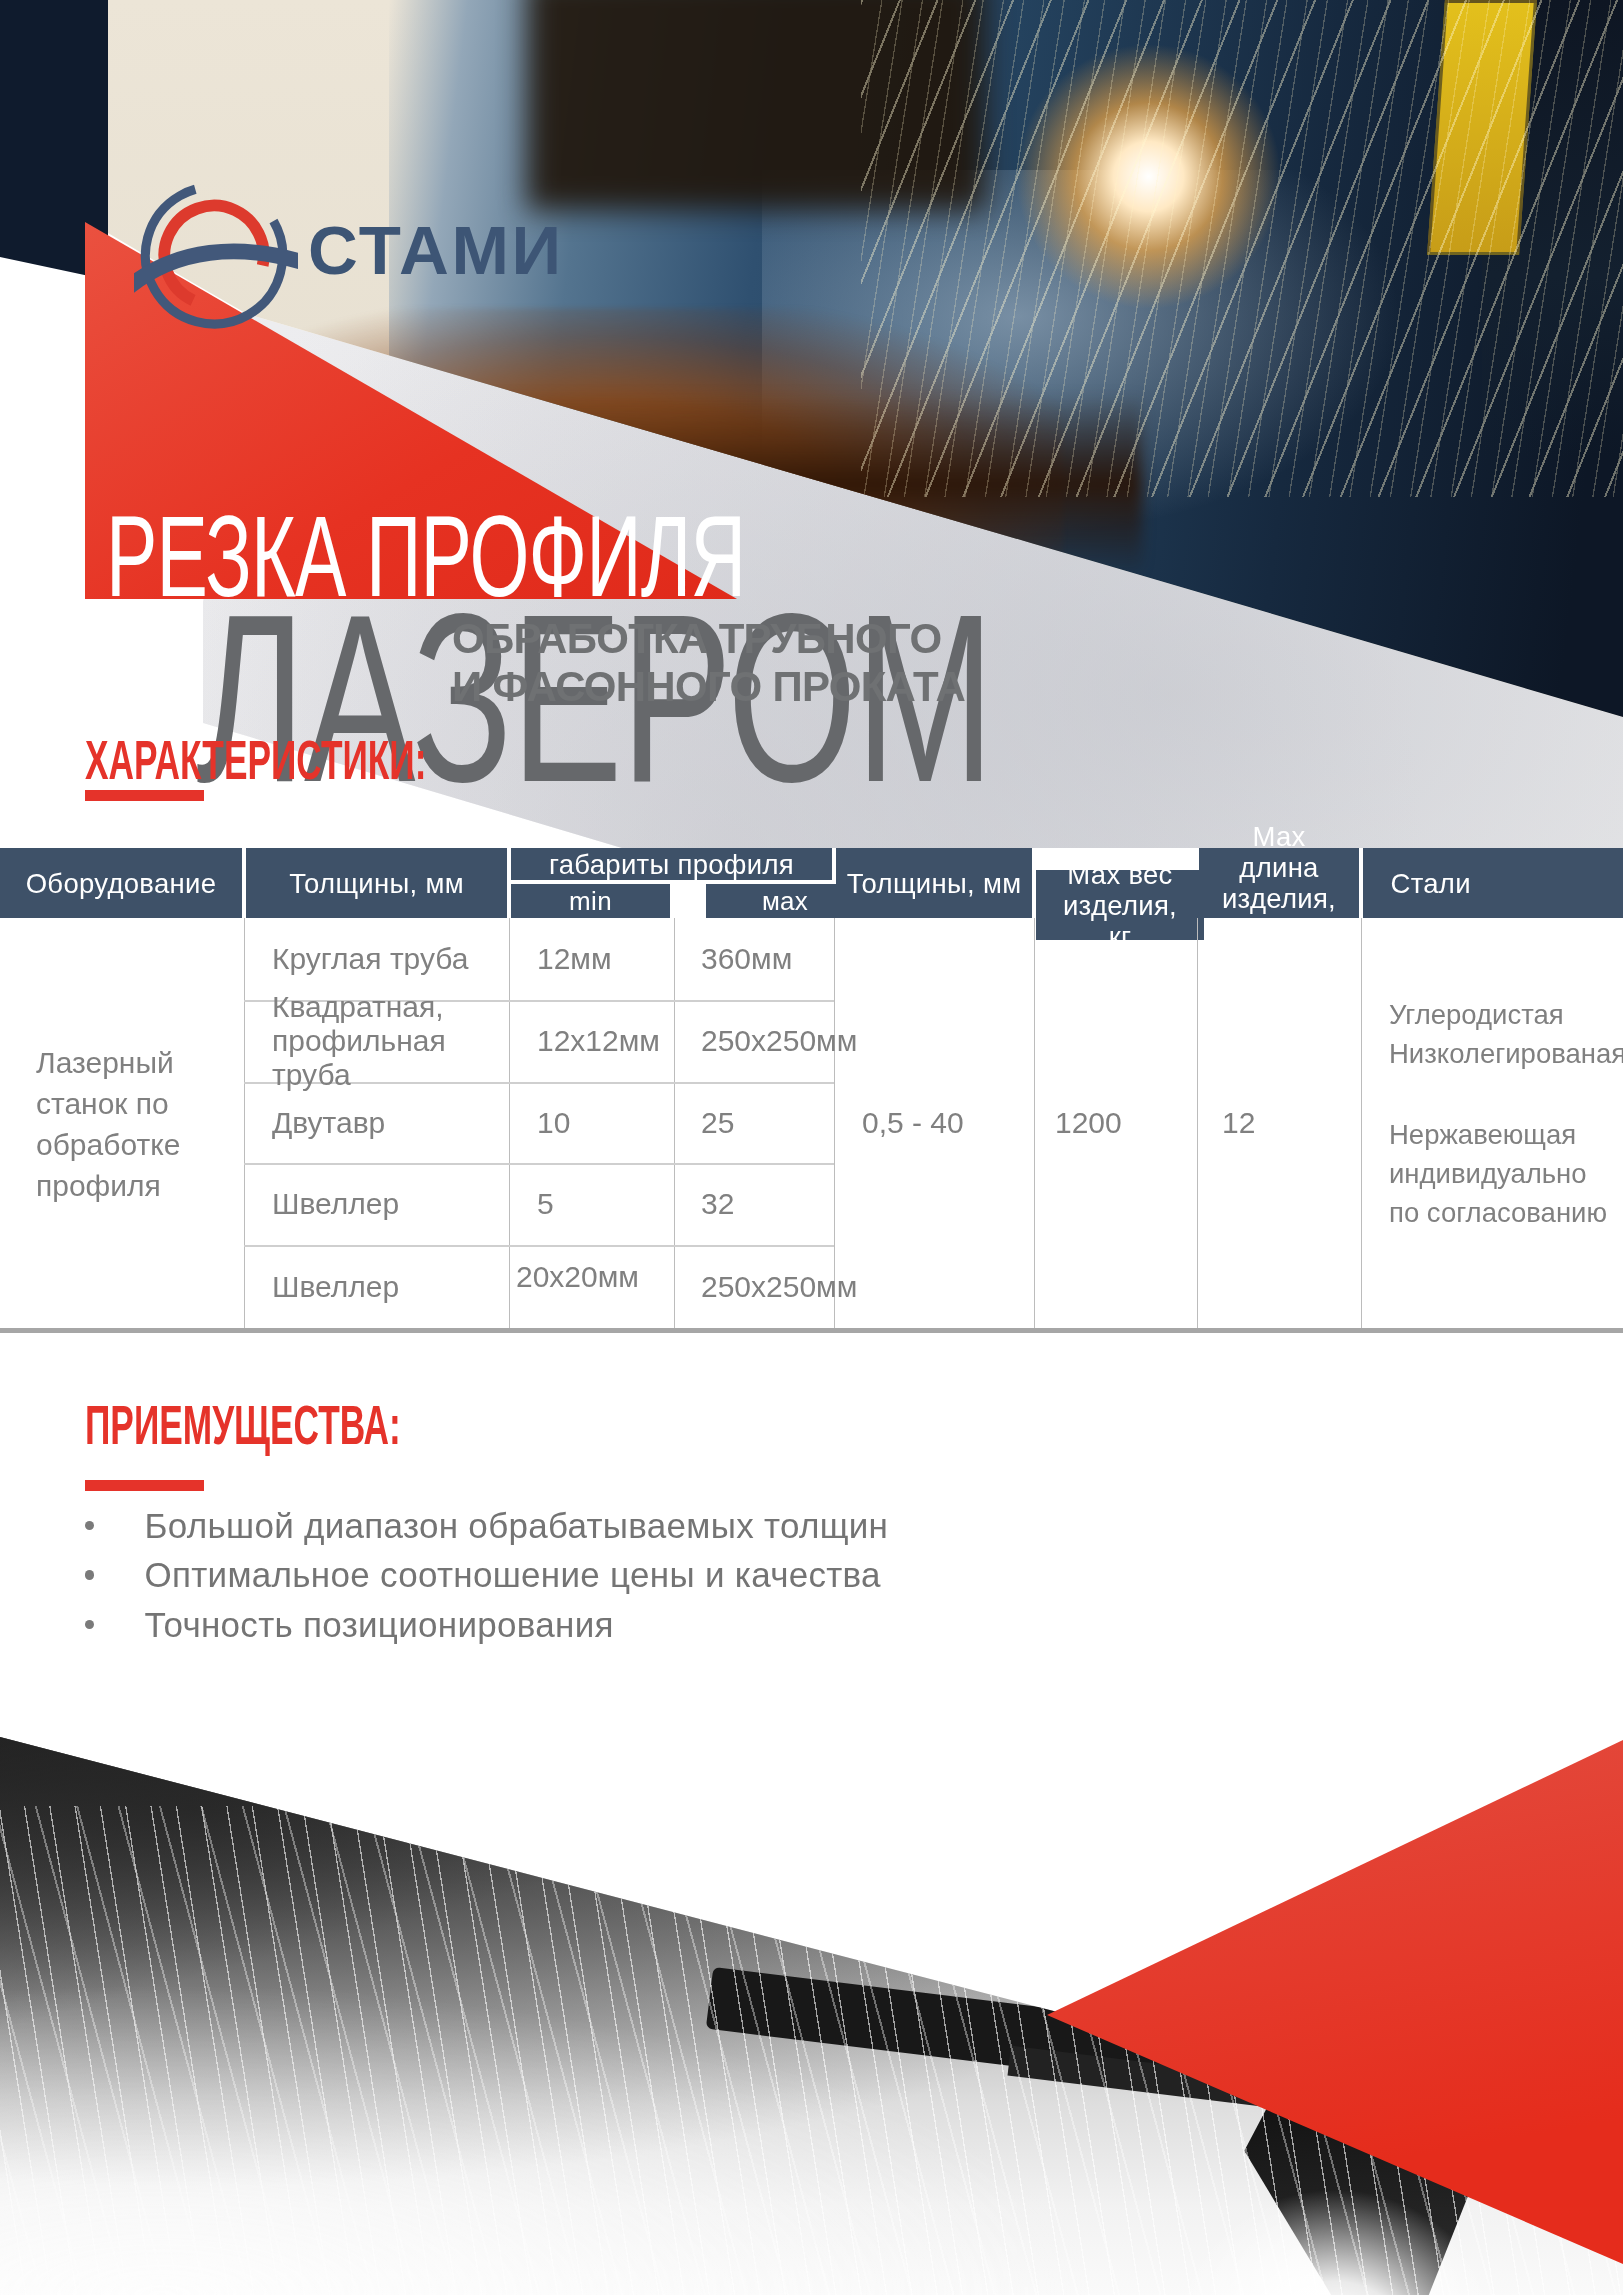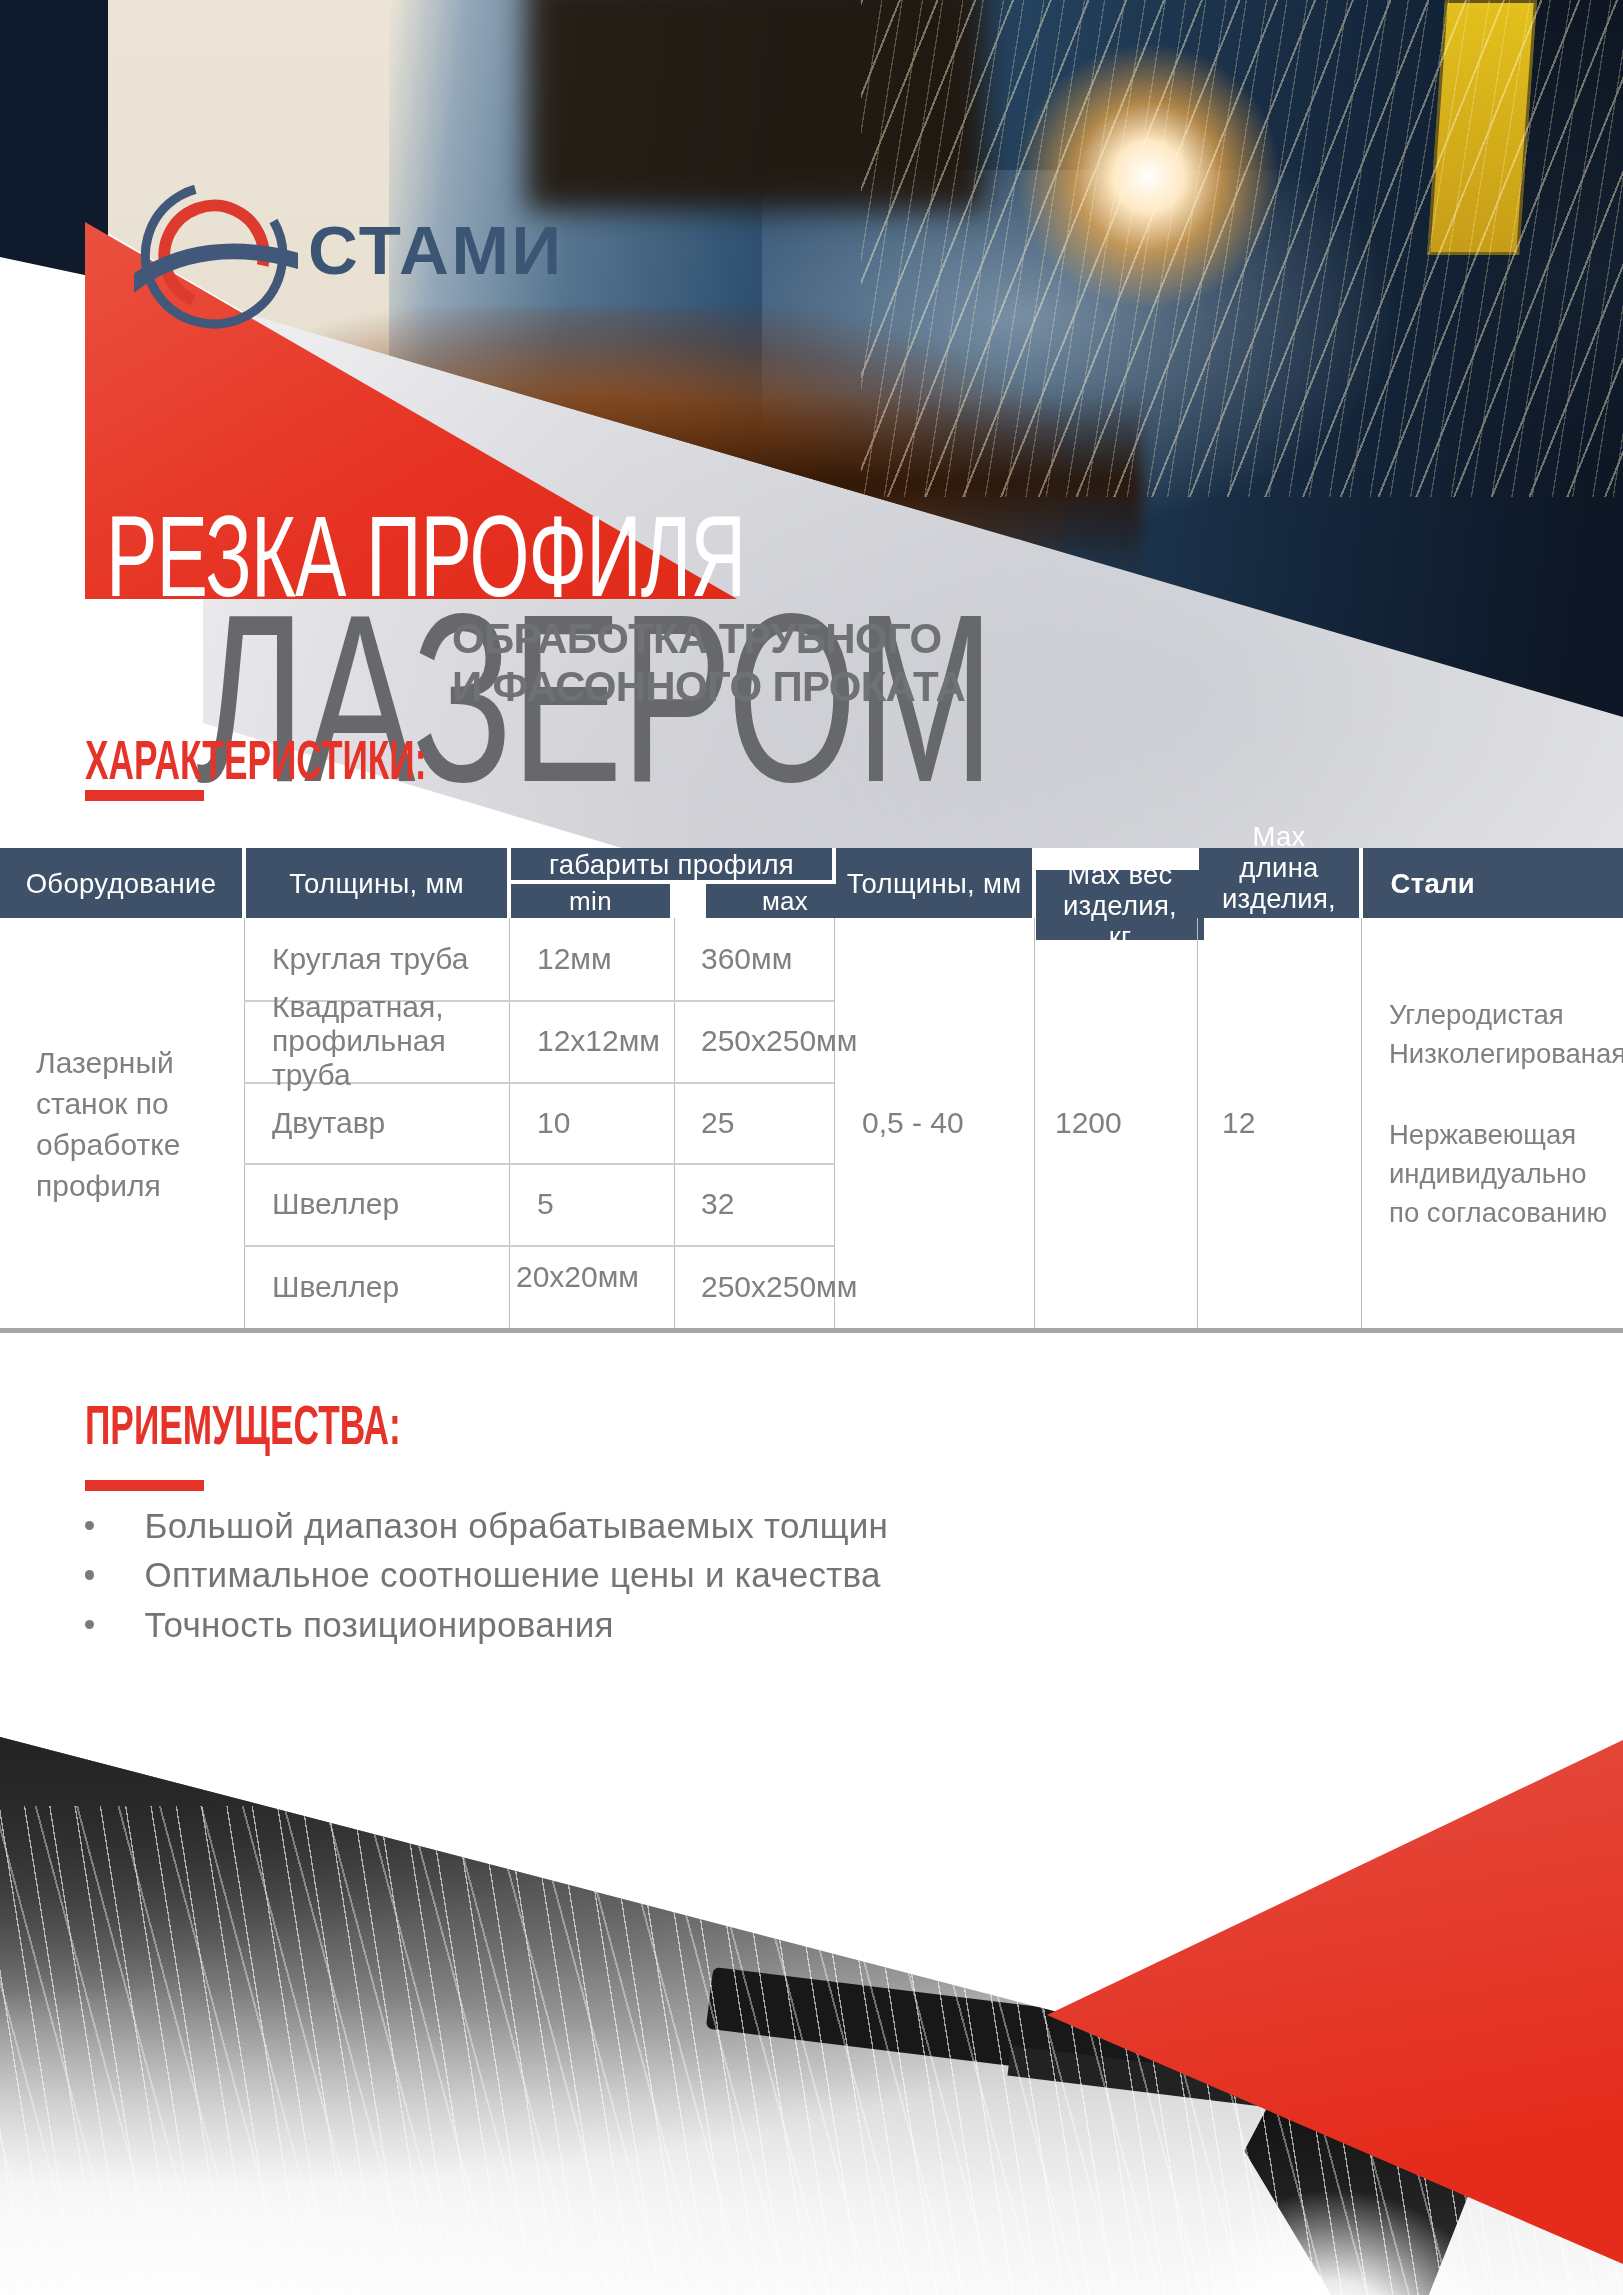--- a/index.html
+++ b/index.html
@@ -151,21 +151,21 @@
   <div class="abs bar bar-specs"></div>
 
   <div class="abs th" style="left:0;top:848px;width:242px;height:70px;">Оборудование</div>
   <div class="abs th" style="left:246px;top:848px;width:261px;height:70px;">Толщины, мм</div>
   <div class="abs th" style="left:511px;top:848px;width:321px;height:32px;">габариты профиля</div>
   <div class="abs th th-sub" style="left:511px;top:884px;width:159px;height:34px;">min</div>
   <div class="abs th th-sub" style="left:706px;top:884px;width:158px;height:34px;">мах</div>
   <div class="abs th" style="left:836px;top:848px;width:196px;height:70px;">Толщины, мм</div>
   <div class="abs th" style="left:1036px;top:848px;width:168px;height:70px;padding:0 13px;box-sizing:border-box;margin-top:22px;">Мах вес изделия, кг</div>
   <div class="abs th" style="left:1199px;top:848px;width:160px;height:70px;padding:0 13px;box-sizing:border-box;">Мах длина изделия, м</div>
-  <div class="abs th" style="left:1363px;top:848px;width:260px;height:70px;justify-content:flex-start;padding-left:27.5px;box-sizing:border-box;font-weight:bold;">Стали</div>
+  <div class="abs th" style="left:1363px;top:848px;width:260px;height:70px;justify-content:flex-start;padding-left:27.5px;box-sizing:border-box;">Стали</div>
 
   <div class="abs vline" style="left:244px;"></div>
   <div class="abs vline" style="left:509px;"></div>
   <div class="abs vline" style="left:674px;"></div>
   <div class="abs vline" style="left:834px;"></div>
   <div class="abs vline" style="left:1034px;"></div>
   <div class="abs vline" style="left:1197px;"></div>
   <div class="abs vline" style="left:1361px;"></div>
   <div class="abs hline" style="top:1000px;"></div>
   <div class="abs hline" style="top:1082px;"></div>

